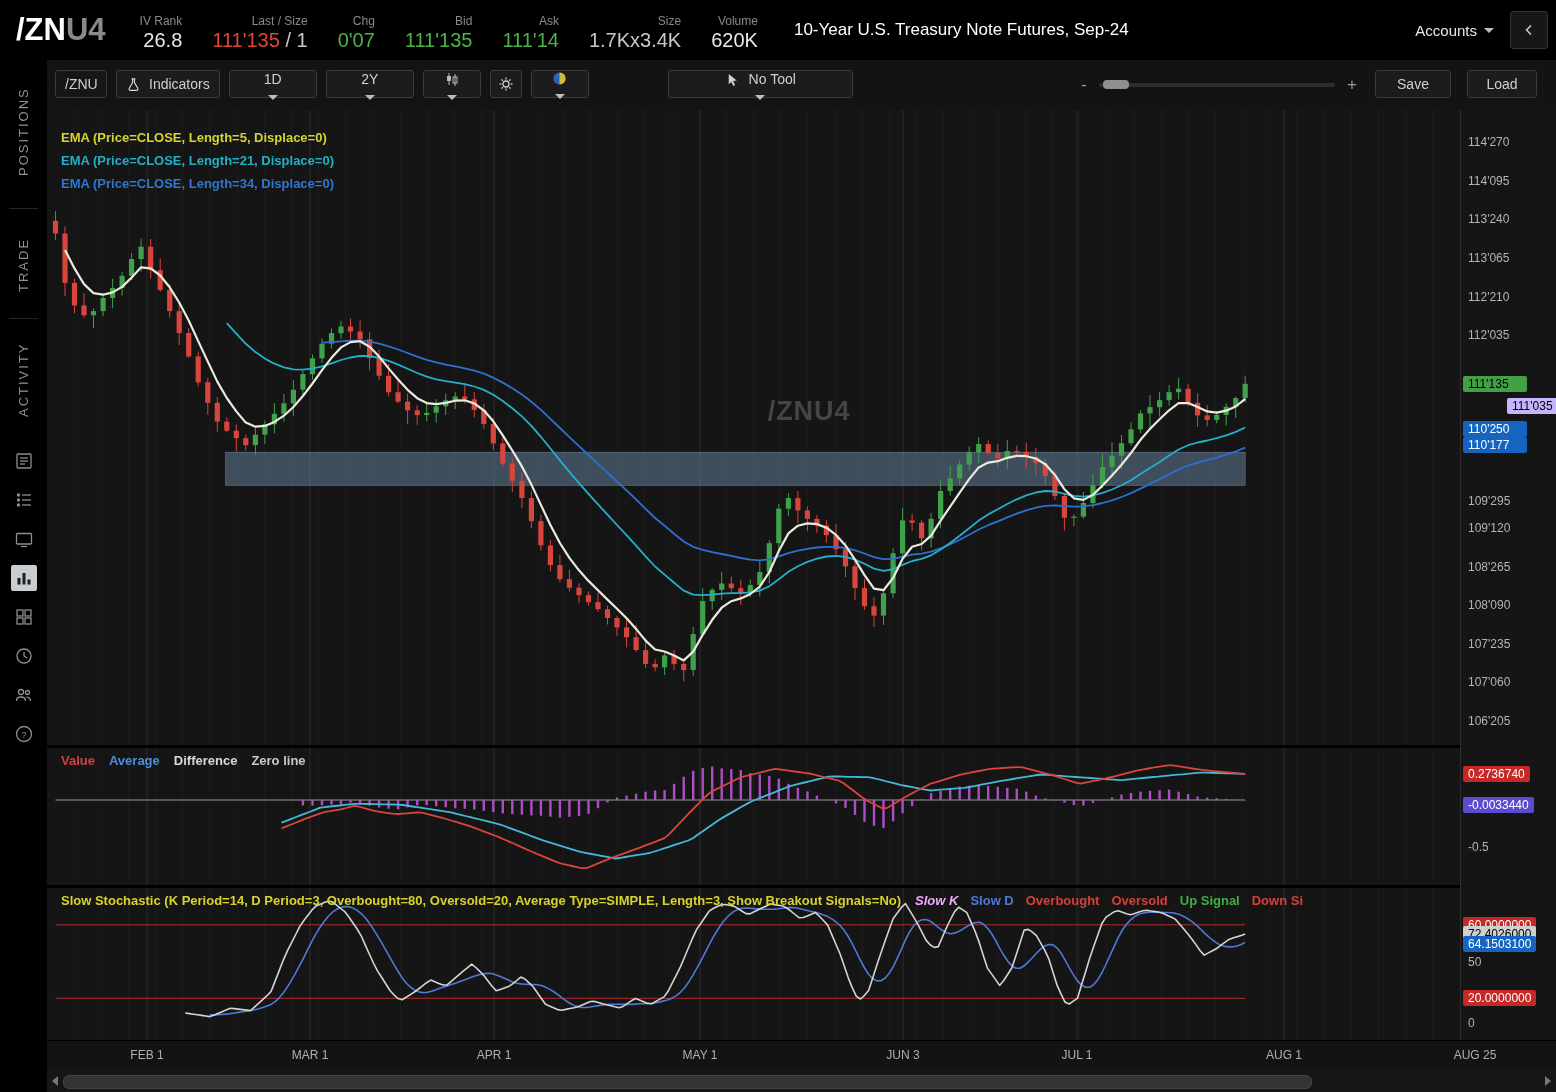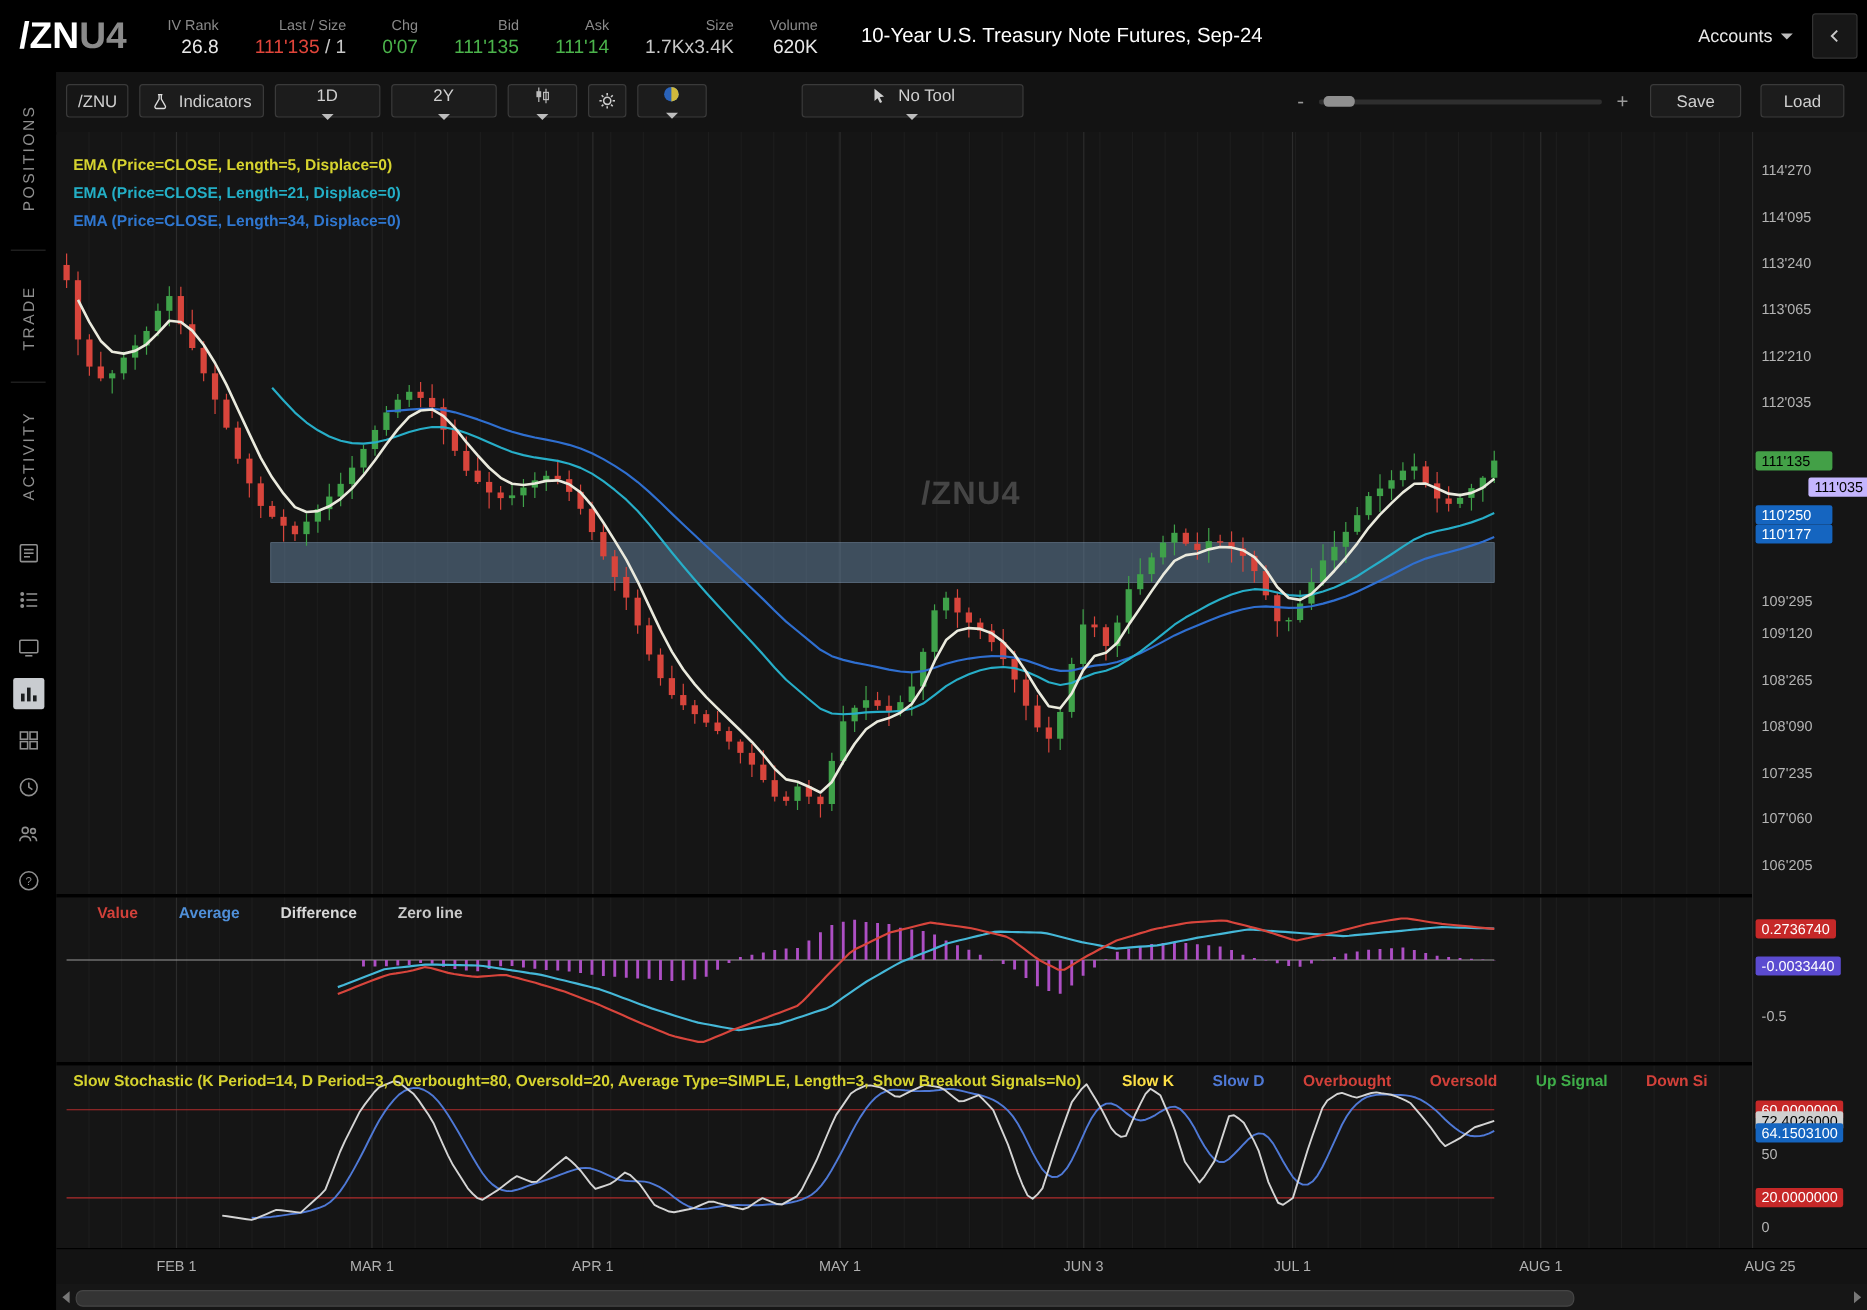--- a/index.html
+++ b/index.html
@@ -7,21 +7,21 @@
        font-family:"Liberation Sans",sans-serif;color:#ddd;overflow:hidden;}
 
   
   .header{position:absolute;left:0;top:0;width:1556px;height:60px;background:#000;
           display:flex;align-items:center;}
   .symbol{font-size:31px;font-weight:bold;color:#fff;margin-left:16px;white-space:nowrap;}
   .symbol .suffix{color:#8a8a8a;}
   .fields{display:flex;margin-left:34px;gap:30px;align-items:flex-start;padding-top:4px;}
   .field{display:flex;flex-direction:column;align-items:flex-end;}
   .field .flabel{font-size:12px;color:#8a8a8a;line-height:16px;}
-  .field .fvalue{font-size:16px;line-height:22px;white-space:nowrap;}
+  .field .fvalue{font-size:20px;line-height:22px;white-space:nowrap;}
   .hd-title{font-size:17px;color:#fff;margin-left:36px;white-space:nowrap;}
   .hd-right{margin-left:auto;display:flex;align-items:center;gap:16px;margin-right:8px;}
   .accounts{display:flex;align-items:center;gap:7px;font-size:15px;color:#e8e8e8;cursor:pointer;}
   .caret{width:0;height:0;border-left:5px solid transparent;border-right:5px solid transparent;
          border-top:5px solid #bdbdbd;display:inline-block;}
   .collapse-btn{width:36px;height:36px;background:#171717;border:1px solid #333;border-radius:3px;
                 display:flex;align-items:center;justify-content:center;cursor:pointer;}
 
   
   .sidebar{position:absolute;left:0;top:60px;width:47px;height:1032px;background:#000;
@@ -58,21 +58,21 @@
   .tb-btn{position:absolute;top:10px;height:28px;box-sizing:border-box;background:#1c1c1c;
           border:1px solid #3a3a3a;border-radius:3px;color:#cfcfcf;font-size:14px;
           display:flex;align-items:center;justify-content:center;cursor:pointer;}
 
   
   .panel{position:absolute;left:0;width:1413px;background:#151515;overflow:hidden;}
   .sep{position:absolute;left:0;width:1509px;height:3px;background:#000;}
   .study-labels{position:absolute;left:14px;display:flex;flex-direction:column;gap:8px;z-index:5;}
   .study-row{display:flex;gap:14px;align-items:baseline;}
   .study-label{font-size:13px;font-weight:bold;white-space:nowrap;}
-  .legend-item{font-size:13px;font-weight:bold;white-space:nowrap;margin-left:20px;}
+  .legend-item{font-size:13px;font-weight:bold;white-space:nowrap;}
   .watermark{position:absolute;left:51%;top:45%;font-size:27px;color:#454545;letter-spacing:1px;
              font-weight:bold;z-index:1;}
 
   
   .axis-col{position:absolute;left:1413px;top:50px;width:96px;height:958px;background:#151515;
             border-left:1px solid #2c2c2c;box-sizing:border-box;}
   .ax-label{position:absolute;left:7px;font-size:12px;color:#b4b4b4;white-space:nowrap;}
   .ax-badge{position:absolute;left:2px;font-size:12px;padding:1px 5px;border-radius:2px;
             white-space:nowrap;min-width:54px;}
 
@@ -804,21 +804,21 @@
         </svg>
     </div>
     <div class="sep" style="top:825px;"></div>
 
     <div class="panel" style="top:828px;height:152px;">
       <div class="study-labels" style="top:5px;">
         <div class="study-row">
           <span class="study-label" id="stoch-label" style="color: rgb(214, 211, 47);">Slow Stochastic (K Period=14, D Period=3, Overbought=80, Oversold=20, Average Type=SIMPLE, Length=3, Show Breakout Signals=No)</span>
           <span style="display:flex;gap:12px;">
 
-          <span class="legend-item" style="color: #fde047;">Slow K</span>
+          <span class="legend-item" style="color: #f0abfc; font-style: italic;">Slow K</span>
               <span class="legend-item" style="color: rgb(79, 121, 214);">Slow D</span>
               <span class="legend-item" style="color: rgb(210, 65, 58);">Overbought</span>
               <span class="legend-item" style="color: rgb(210, 65, 58);">Oversold</span>
               <span class="legend-item" style="color: rgb(63, 174, 73);">Up Signal</span>
               <span class="legend-item" style="color: rgb(210, 65, 58);">Down Si</span>
             </span>
         </div>
       </div>
       <svg id="stoch-svg" width="1413" height="152">
           <line x1="27.173076923076923" y1="0" x2="27.173076923076923" y2="152" stroke="#1d1d1d"></line>

